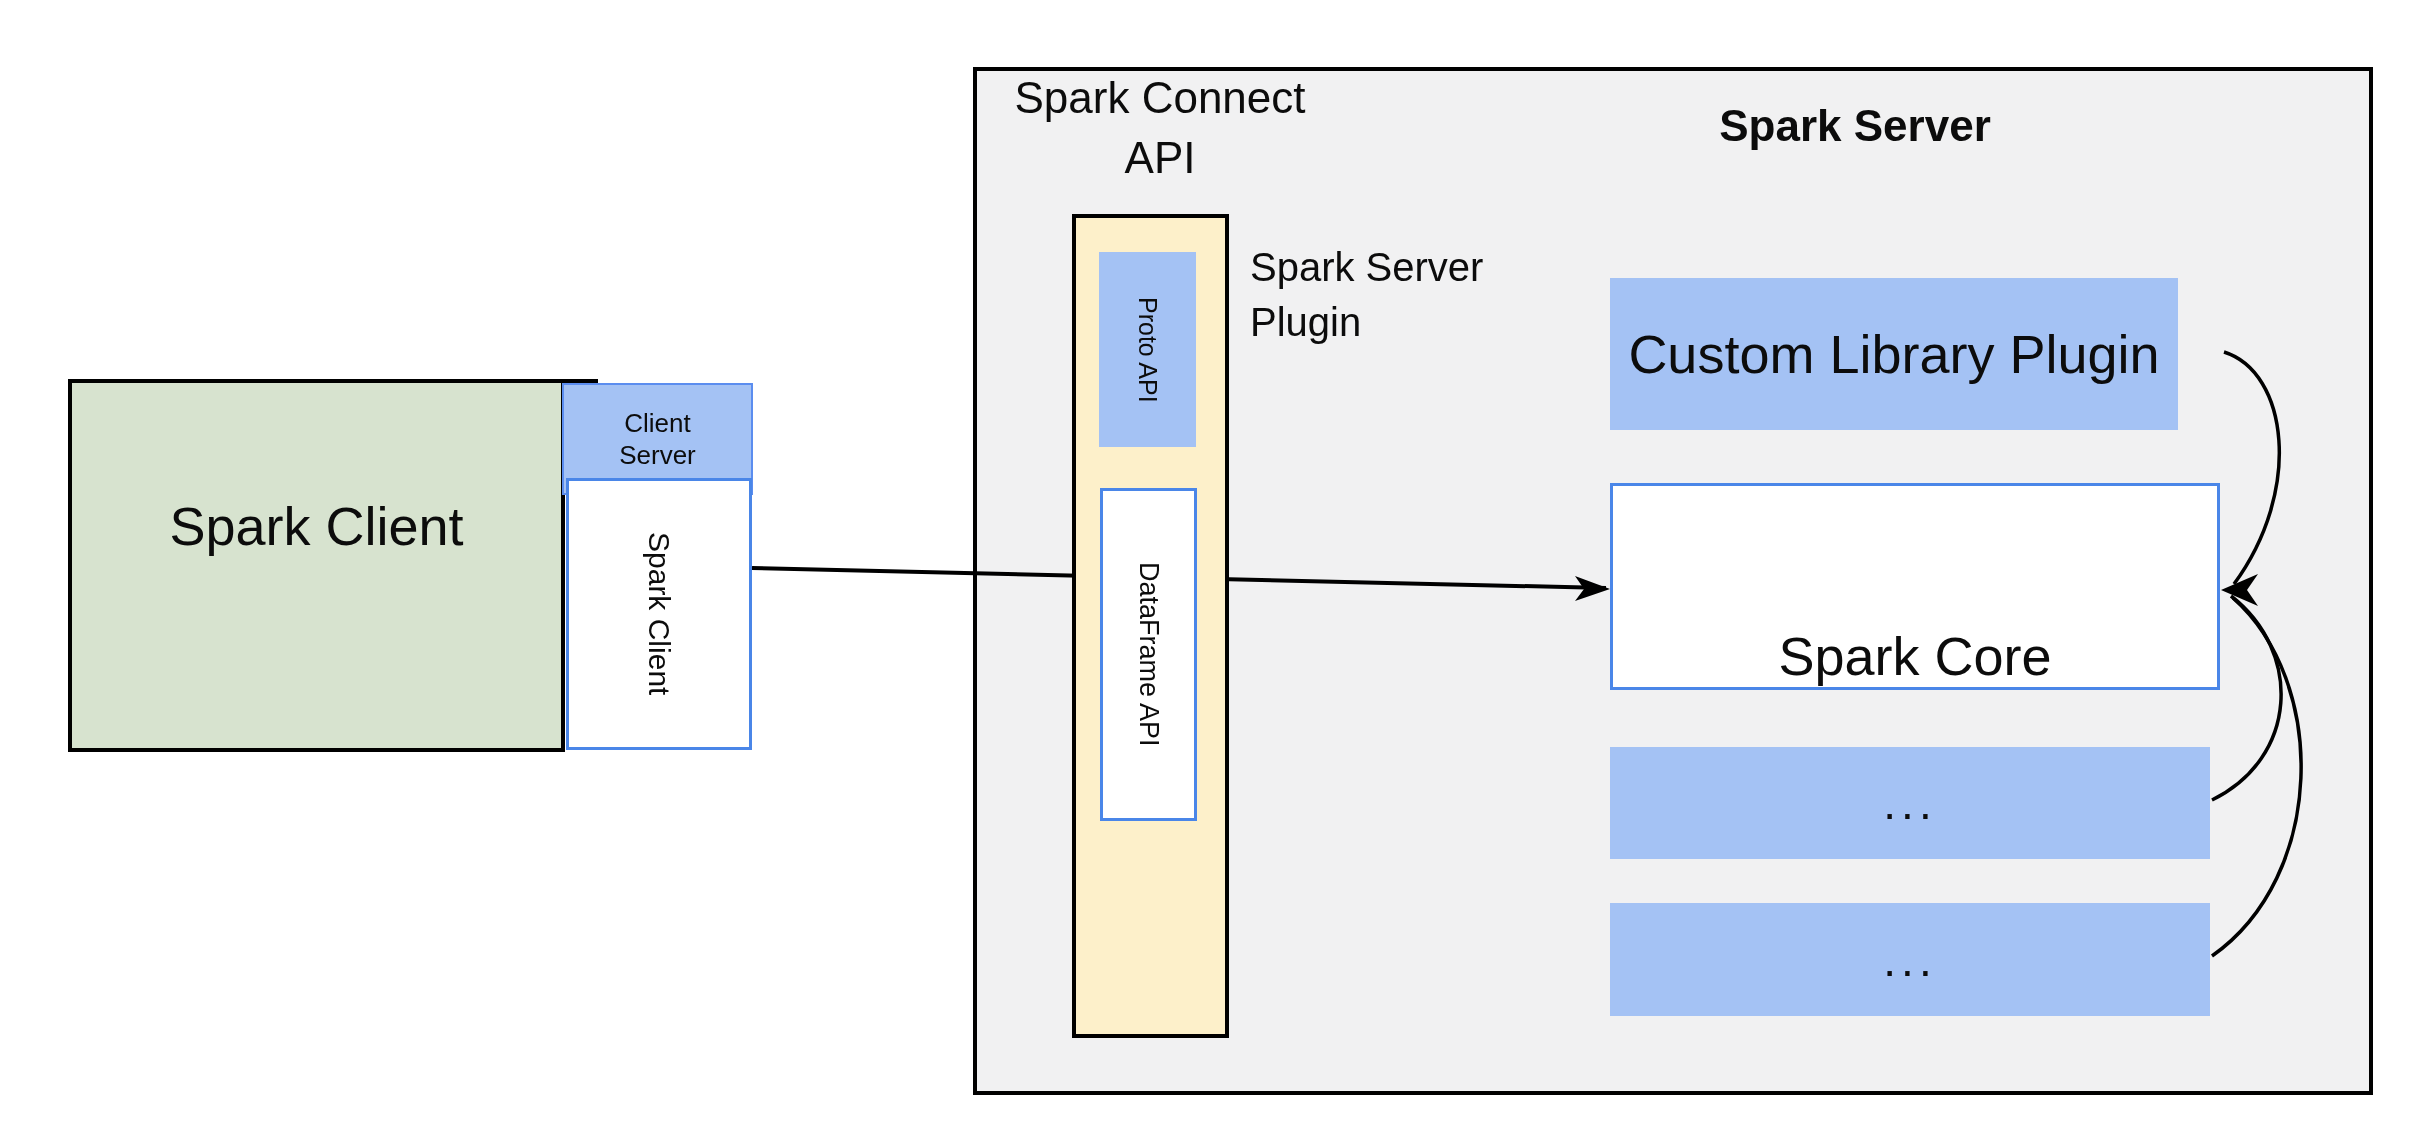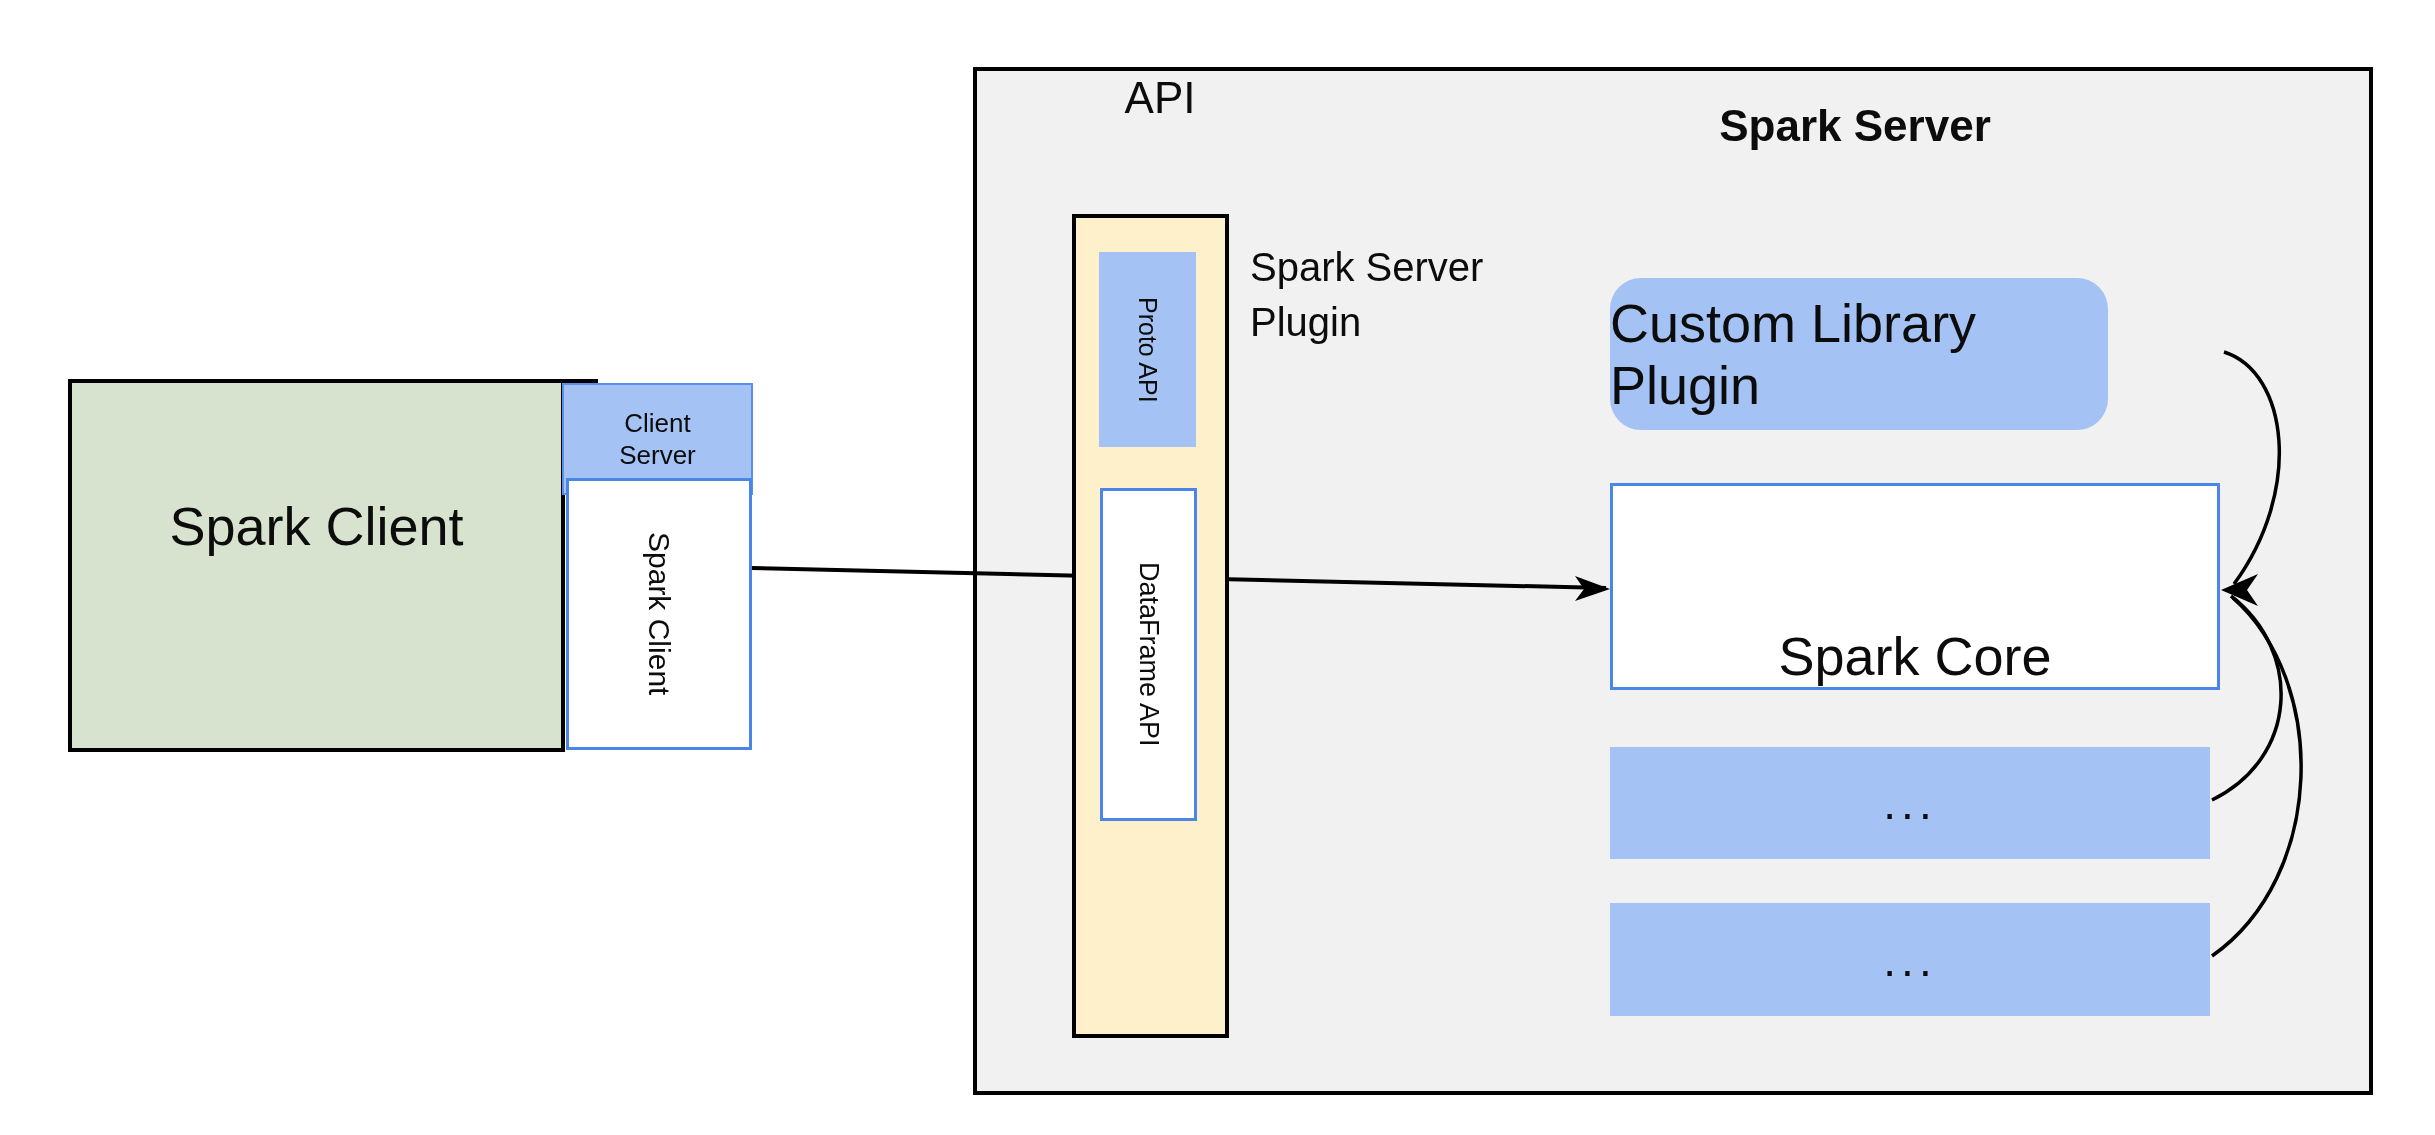--- a/index.html
+++ b/index.html
@@ -14,22 +14,22 @@
   .border-artifact{left:560px;top:379px;width:38px;height:4px;background:#000;z-index:6;}
   .client-pkg-box{left:562px;top:383px;width:191px;height:112px;background:#a4c2f4;border:2px solid #5b8def;z-index:4;
     display:flex;align-items:center;justify-content:center;text-align:center;font-size:26px;line-height:32px;}
   .spark-client-box{left:566px;top:478px;width:186px;height:272px;background:#ffffff;border:3px solid #4a86e8;z-index:5;
     display:flex;align-items:center;justify-content:center;}
   .yellow-panel{left:1072px;top:214px;width:157px;height:824px;background:#fdf0ca;border:4px solid #000;z-index:4;}
   .proto-box{left:1099px;top:252px;width:97px;height:195px;background:#a4c2f4;z-index:5;
     display:flex;align-items:center;justify-content:center;}
   .dataframe-box{left:1100px;top:488px;width:97px;height:333px;background:#ffffff;border:3px solid #4a86e8;z-index:5;
     display:flex;align-items:center;justify-content:center;}
-  .custom-plugin-box{left:1610px;top:278px;width:498px;height:152px;background:#a4c2f4;z-index:4;
-    display:flex;align-items:center;justify-content:center;font-size:54px;border-radius:31px;}
+  .custom-plugin-box{left:1610px;top:278px;width:568px;height:152px;background:#a4c2f4;z-index:4;
+    display:flex;align-items:center;justify-content:center;font-size:54px;}
   .spark-core-box{left:1610px;top:483px;width:610px;height:207px;background:#ffffff;border:3px solid #4a86e8;z-index:4;
     display:flex;align-items:flex-end;justify-content:center;font-size:54px;}
   .dots-box-1{left:1610px;top:747px;width:600px;height:112px;background:#a4c2f4;z-index:4;
     display:flex;align-items:center;justify-content:center;font-size:46px;letter-spacing:5px;}
   .dots-box-2{left:1610px;top:903px;width:600px;height:113px;background:#a4c2f4;z-index:4;
     display:flex;align-items:center;justify-content:center;font-size:46px;letter-spacing:5px;}
   
   .title-connect{left:960px;top:68px;width:400px;text-align:center;font-size:44px;line-height:60px;z-index:2;}
   .title-server{left:1655px;top:100px;width:400px;text-align:center;font-size:44px;line-height:52px;font-weight:bold;z-index:2;}
   .label-server-library{left:1250px;top:240px;width:360px;text-align:left;font-size:40px;line-height:55px;z-index:2;}
@@ -54,20 +54,21 @@
     <line x1="752" y1="568" x2="1606" y2="588" stroke="#000" stroke-width="4"></line>
     <polygon points="1610,589 1575,576 1584,589 1575,601" fill="#000"></polygon>
 
     <path d="M 2224,352 C 2288,372 2303,490 2234,584" fill="none" stroke="#000" stroke-width="3.5"></path>
     <path d="M 2212,800 C 2298,758 2303,652 2231,596" fill="none" stroke="#000" stroke-width="3.5"></path>
     <path d="M 2212,956 C 2326,876 2328,682 2233,598" fill="none" stroke="#000" stroke-width="3.5"></path>
     <polygon points="2221,590 2258,574 2247,590 2258,606" fill="#000"></polygon>
   </svg>
 
   <div class="abs title-connect">
+    <span class="line-block">Spark Connect</span>
     <span class="line-block">API</span>
   </div>
 
   <div class="abs title-server">Spark Server</div>
 
   <div class="abs label-server-library">
     <span class="line-block">Spark Server</span>
     <span class="line-block">Plugin</span>
   </div>
 

